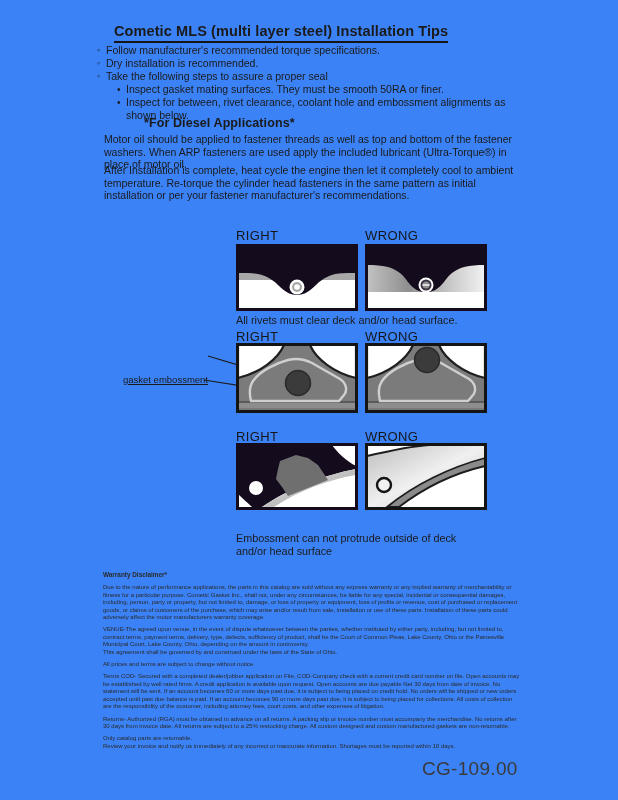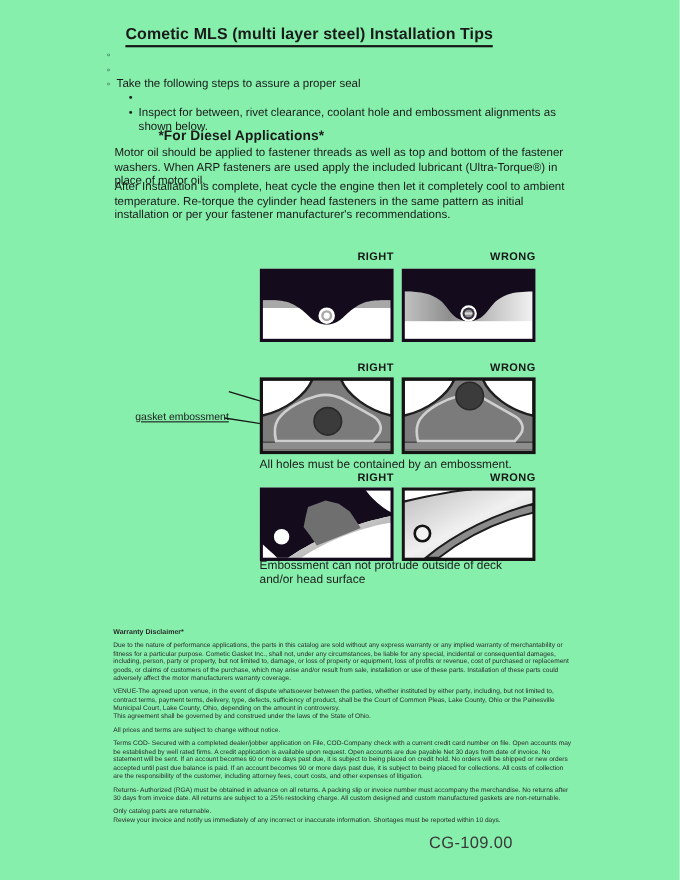--- a/index.html
+++ b/index.html
@@ -1,58 +1,61 @@
 <!DOCTYPE html>
 <html><head>
 <meta charset="utf-8">
 <style>
   html,body{margin:0;padding:0;background:#ffffff;-webkit-text-size-adjust:none;}
-  .page{position:relative;width:618px;height:800px;background:#86efac;
+  .page{position:relative;width:618px;height:800px;background:#3b82f6;
         font-family:"Liberation Sans", sans-serif;color:#1a1a1a;overflow:hidden;}
   .abs{position:absolute;}
   .title{font-size:14.5px;font-weight:bold;display:inline-block;
          border-bottom:2px solid #151515;padding-bottom:2px;letter-spacing:.1px;}
   .bullets{font-size:10.5px;line-height:12.9px;}
   .b-row{display:flex;}
   .b-marker{width:9px;flex:0 0 9px;font-size:9px;line-height:13px;}
   .b-sub{margin-left:20px;}
   .b-sub .b-marker{font-size:10px;}
   .h2{font-size:12.5px;font-weight:bold;letter-spacing:.1px;margin-left:40px;}
   .para{font-size:10.5px;line-height:12.6px;width:424px;}
-  .figlabel{font-size:10px;font-weight:bold;letter-spacing:.4px;text-align:right;width:122px;color:#161616;}
+  .figlabel{font-size:13px;font-weight:normal;letter-spacing:.4px;text-align:left;width:122px;color:#161616;}
   .caption{font-size:10.8px;line-height:12.5px;white-space:pre-line;}
   .annot{font-size:9.5px;line-height:11px;text-align:right;width:120px;white-space:pre-line;}
   .legal{width:418px;font-size:6px;line-height:7.4px;color:#2a2a2a;}
   .legal p{margin:0 0 5px 0;white-space:pre-line;}
   .legal .lheading{font-weight:bold;font-size:6.4px;margin-bottom:6px;}
-  .pageno{font-size:15px;color:#3a3a3a;letter-spacing:.3px;}
+  .pageno{font-size:19px;color:#3a3a3a;letter-spacing:.3px;margin-left:32px;}
   svg{display:block;}
 </style>
 </head>
 <body>
 
 <div class="page">
 
   <div class="abs" style="left:114px;top:22px;">
     <span class="title">Cometic MLS (multi layer steel) Installation Tips</span>
   </div>
 
   <div class="abs bullets" style="left:97px;top:44px;width:430px;">
     <div class="b-row">
       <span class="b-marker">◦</span>
+      <span>Follow manufacturer's recommended torque specifications.</span>
     </div>
     <div class="b-row">
       <span class="b-marker">◦</span>
+      <span>Dry installation is recommended.</span>
     </div>
     <div class="b-row">
       <span class="b-marker">◦</span>
       <span>Take the following steps to assure a proper seal</span>
     </div>
     <div class="b-row b-sub">
       <span class="b-marker">•</span>
+      <span>Inspect gasket mating surfaces.  They must be smooth 50RA or finer.</span>
     </div>
     <div class="b-row b-sub">
       <span class="b-marker">•</span>
       <span>Inspect for between, rivet clearance, coolant hole and embossment alignments as shown below.</span>
     </div>
   </div>
 
   <div class="abs h2" style="left:104px;top:116px;">*For Diesel Applications*</div>
   <div class="abs para" style="left:104px;top:133px;">Motor oil should be applied to fastener threads as well as top and bottom of the fastener washers. When ARP fasteners are used apply the included lubricant (Ultra-Torque®) in place of motor oil.</div>
   <div class="abs para" style="left:104px;top:164px;">After Installation is complete, heat cycle the engine then let it completely cool to ambient temperature. Re-torque the cylinder head fasteners in the same pattern as initial installation or per your fastener manufacturer's recommendations.</div>
@@ -86,20 +89,21 @@
       <rect x="2" y="21" width="118" height="27" fill="url(#g1)"></rect>
       <path d="M2,2 H120 V21 C103,21 95,23 87,29 C79,35 76,48 61,48 C46,48 43,35 35,29 C27,23 19,21 2,21 Z" fill="#140b1c"></path>
       <circle cx="61" cy="41" r="7.5" fill="#ffffff"></circle>
       <circle cx="61" cy="41" r="5.5" fill="#3a3040"></circle>
       <circle cx="61" cy="41" r="3.5" fill="#8f8f8f"></circle>
       <rect x="57.5" y="40" width="7" height="2" fill="#dcdcdc"></rect>
       <rect x="1.5" y="1.5" width="119" height="64" fill="none" stroke="#140b1c" stroke-width="3"></rect>
     </svg>
   </div>
 
+  <div class="abs caption" style="left:236px;top:314px;width:260px;">All rivets must clear deck and/or head surface.</div>
 
   <div class="abs figlabel" style="left:236px;top:329px;">RIGHT</div>
   <div class="abs figlabel" style="left:365px;top:329px;">WRONG</div>
 
   <div class="abs annot" style="left:88px;top:374px;text-decoration:underline;">gasket embossment</div>
 
   <div class="abs" style="left:200px;top:348px;">
     <svg width="110" height="50" viewBox="0 0 110 50">
       <line x1="8" y1="8" x2="98" y2="35" stroke="#1a1a1a" stroke-width="1.2"></line>
       <line x1="4" y1="32" x2="62" y2="41" stroke="#1a1a1a" stroke-width="1.2"></line>
@@ -127,21 +131,20 @@
       <line x1="2" y1="59" x2="120" y2="59" stroke="#4d4d4d" stroke-width="1.5"></line>
       <line x1="2" y1="66" x2="120" y2="66" stroke="#676767" stroke-width="1"></line>
       <path d="M2,2 H48 C42,16 24,30 2,35 Z" fill="#ffffff" stroke="#1f1f1f" stroke-width="2.2"></path>
       <path d="M120,2 H74 C80,16 98,30 120,35 Z" fill="#ffffff" stroke="#1f1f1f" stroke-width="2.2"></path>
       <path d="M15,58 C13,50 13,44 17,38 C24,28 40,20 52,17 C60,15 68,16 76,20 L104,36 C110,40 112,47 108,52 L103,58 Z" fill="none" stroke="#cfcfcf" stroke-width="2.4"></path>
       <circle cx="62" cy="17" r="12.5" fill="#3b3b3b" stroke="#2a2a2a" stroke-width="1.5"></circle>
       <rect x="1.5" y="1.5" width="119" height="67" fill="none" stroke="#141414" stroke-width="3"></rect>
     </svg>
   </div>
 
-  <div class="abs caption" style="left:236px;top:416px;width:260px;">All holes must be contained by an embossment.</div>
 
   <div class="abs figlabel" style="left:236px;top:429px;">RIGHT</div>
   <div class="abs figlabel" style="left:365px;top:429px;">WRONG</div>
 
   <div class="abs" style="left:236px;top:443px;">
     <svg width="122" height="67" viewBox="0 0 122 67">
       <defs>
         <linearGradient id="g2" x1="0" y1="0" x2="1" y2="1">
           <stop offset="0" stop-color="#e8e8e8"></stop>
             <stop offset="1" stop-color="#9a9a9a"></stop>
@@ -167,21 +170,21 @@
       </defs>
       <rect x="0" y="0" width="122" height="67" fill="#ffffff"></rect>
       <path d="M2,13 C28,7 48,3 64,2 L120,2 L120,15 C86,24 50,41 22,64 L2,64 Z" fill="url(#g3)"></path>
       <path d="M2,13 C28,7 48,3 64,2" fill="none" stroke="#1c1c1c" stroke-width="2"></path>
       <path d="M120,15 C86,24 50,41 22,64 L34,64 C60,44 90,30 120,23 Z" fill="#8b8b8b" stroke="#1c1c1c" stroke-width="1.8"></path>
       <circle cx="19" cy="42" r="7" fill="#f2f2f2" stroke="#141414" stroke-width="2.4"></circle>
       <rect x="1.5" y="1.5" width="119" height="64" fill="none" stroke="#141414" stroke-width="3"></rect>
     </svg>
   </div>
 
-  <div class="abs caption" style="left:236px;top:508px;width:280px;">Embossment can not protrude outside of deck
+  <div class="abs caption" style="left:236px;top:532px;width:280px;">Embossment can not protrude outside of deck
 and/or head surface</div>
 
   <div class="abs legal" style="left:103px;top:571px;">
     <div class="lheading">Warranty Disclaimer*</div>
     <p>Due to the nature of performance applications, the parts in this catalog are sold without any express warranty or any implied warranty of merchantability or fitness for a particular purpose.  Cometic Gasket Inc., shall not, under any circumstances, be liable for any special, incidental or consequential damages, including, person, party or property, but not limited to, damage, or loss of property or equipment, loss of profits or revenue, cost of purchased or replacement goods, or claims of customers of the purchase, which may arise and/or result from sale, installation or use of these parts.  Installation of these parts could adversely affect the motor manufacturers warranty coverage.</p>
     <p>VENUE-The agreed upon venue, in the event of dispute whatsoever between the parties, whether instituted by either party, including, but not limited to, contract terms, payment terms, delivery, type, defects, sufficiency of product, shall be the Court of Common Pleas, Lake County, Ohio or the Painesville Municipal Court, Lake County, Ohio, depending on the amount in controversy.
 This agreement shall be governed by and construed under the laws of the State of Ohio.</p>
     <p>All prices and terms are subject to change without notice.</p>
     <p>Terms COD- Secured with a completed dealer/jobber application on File, COD-Company check with a current credit card number on file.  Open accounts may be established by well rated firms.  A credit application is available upon request.  Open accounts are due payable Net 30 days from date of invoice.  No statement will be sent.  If an account becomes 60 or more days past due, it is subject to being placed on credit hold.  No orders will be shipped or new orders accepted until past due balance is paid.  If an account becomes 90 or more days past due, it is subject to being placed for collections.  All costs of collection are the responsibility of the customer, including attorney fees, court costs, and other expenses of litigation.</p>
     <p>Returns- Authorized (RGA) must be obtained in advance on all returns.  A packing slip or invoice number must accompany the merchandise.  No returns after 30 days from invoice date.  All returns are subject to a 25% restocking charge.  All custom designed and custom manufactured gaskets are non-returnable.</p>

